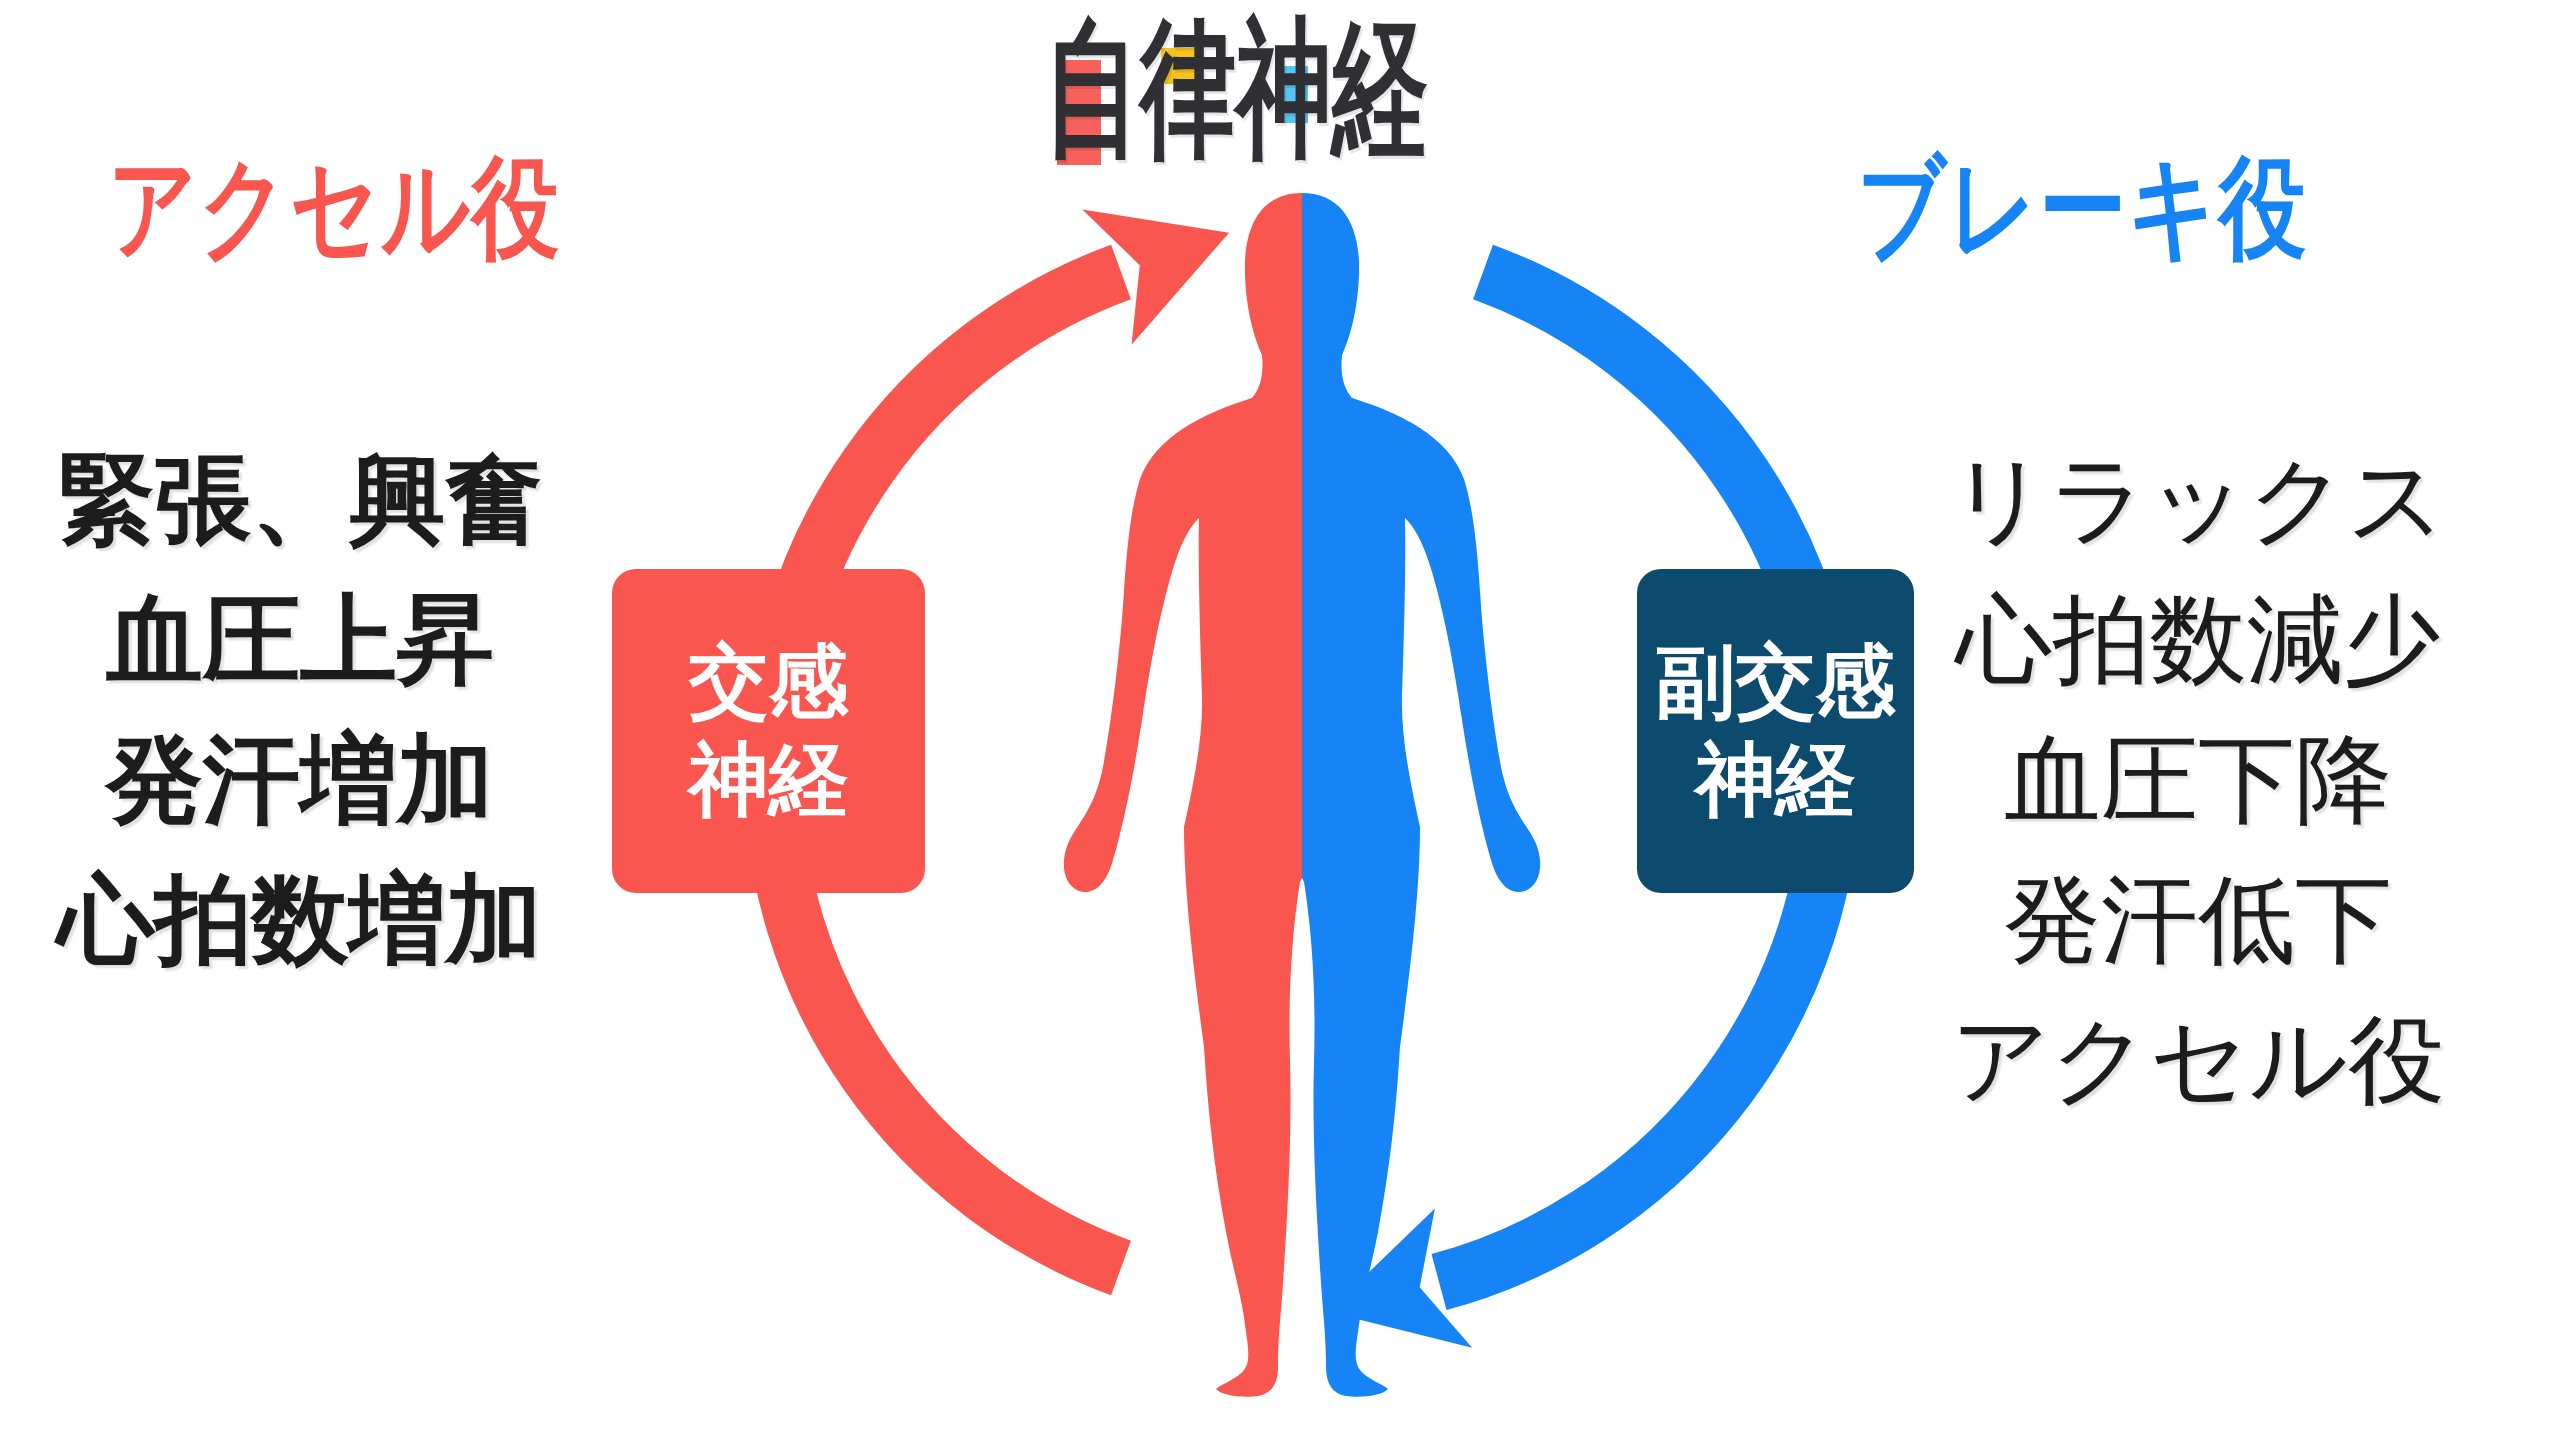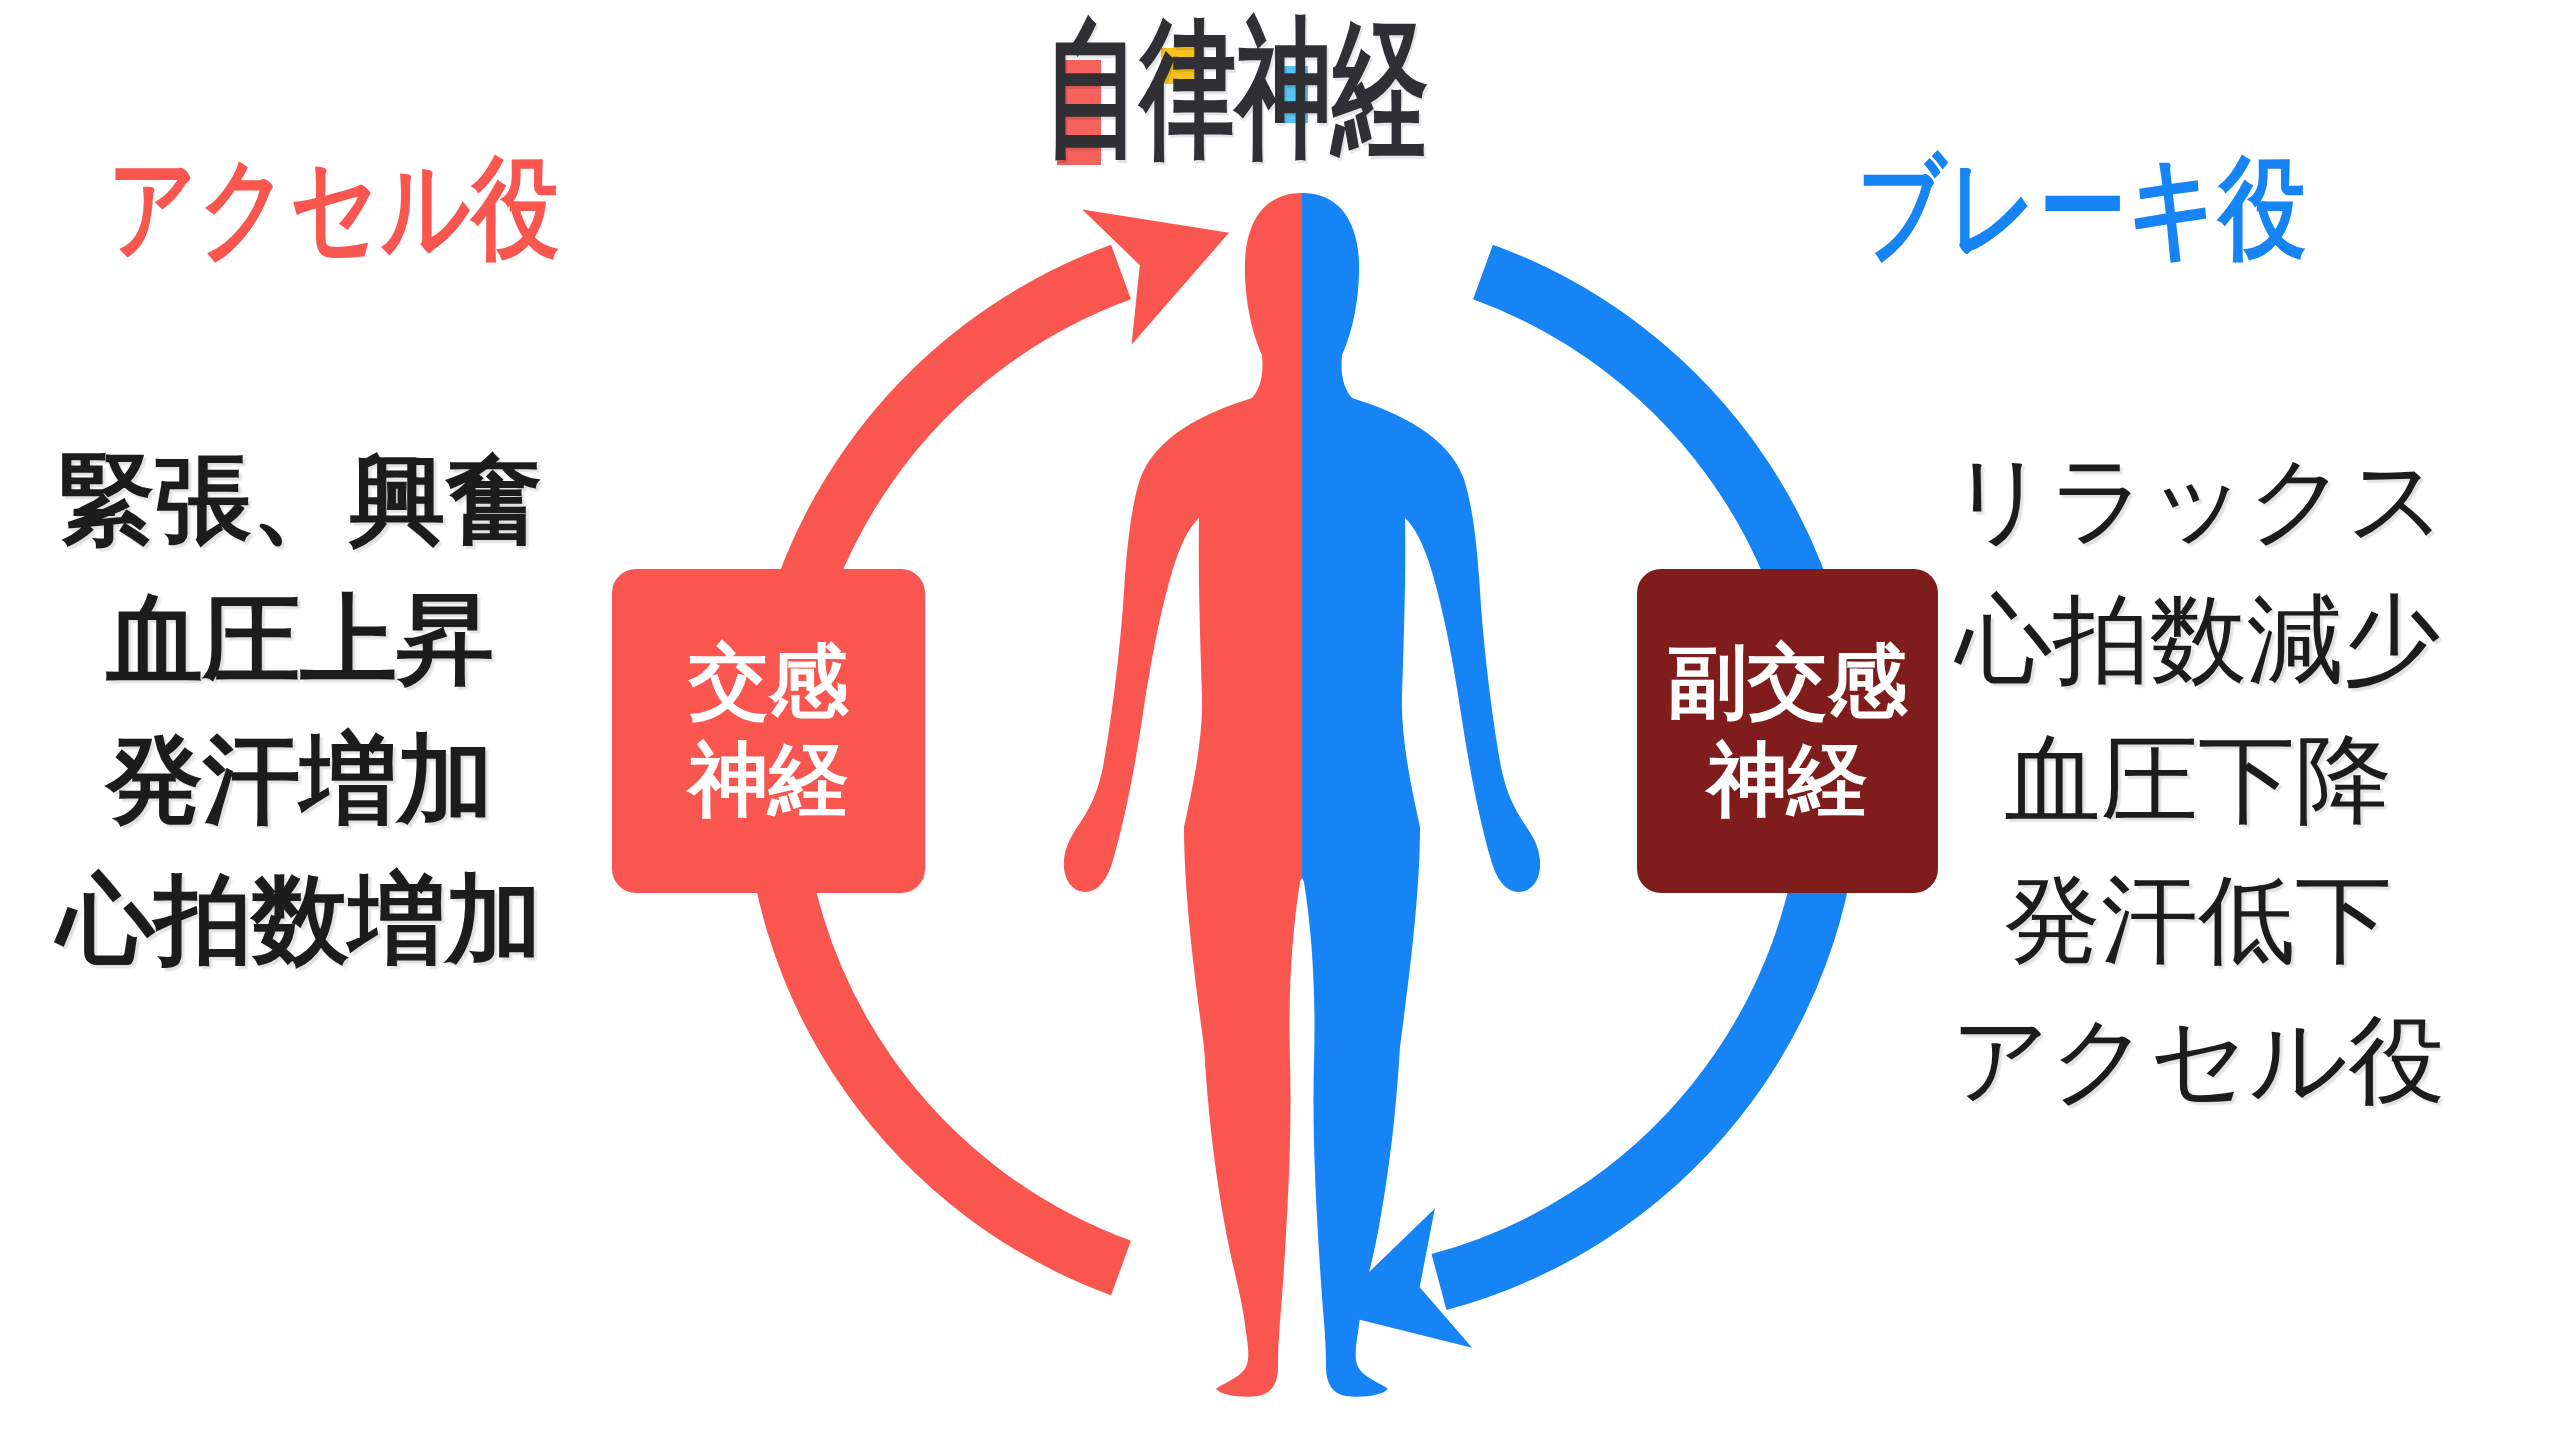--- a/index.html
+++ b/index.html
@@ -34,21 +34,21 @@
   #effects-left{left:35px;font-weight:bold;}
   #effects-right{left:1933px;}
   .effects-list .effect-line{height:140px;line-height:140px;white-space:nowrap;}
   .nerve-box{
     position:absolute;top:569px;height:324px;border-radius:24px;z-index:3;
     display:flex;flex-direction:column;align-items:center;justify-content:center;
     color:#ffffff;font-size:80px;line-height:98px;font-weight:700;text-align:right;
     white-space:nowrap;
   }
   #box-sympathetic{left:612px;width:313px;background:#F8564F;}
-  #box-parasympathetic{left:1637px;width:301px;background:#7f1d1d;}
+  #box-parasympathetic{left:1637px;width:277px;background:#0c4a6e;}
 </style>
 </head>
 <body>
 
 <div id="stage">
 
   <svg id="diagram-svg" viewBox="0 0 2560 1440">
 
     <g>
       <path d="M 1121 1268 A 530 530 0 0 1 1121 272" fill="none" stroke="#F8564F" stroke-width="58" stroke-linecap="butt"></path>

